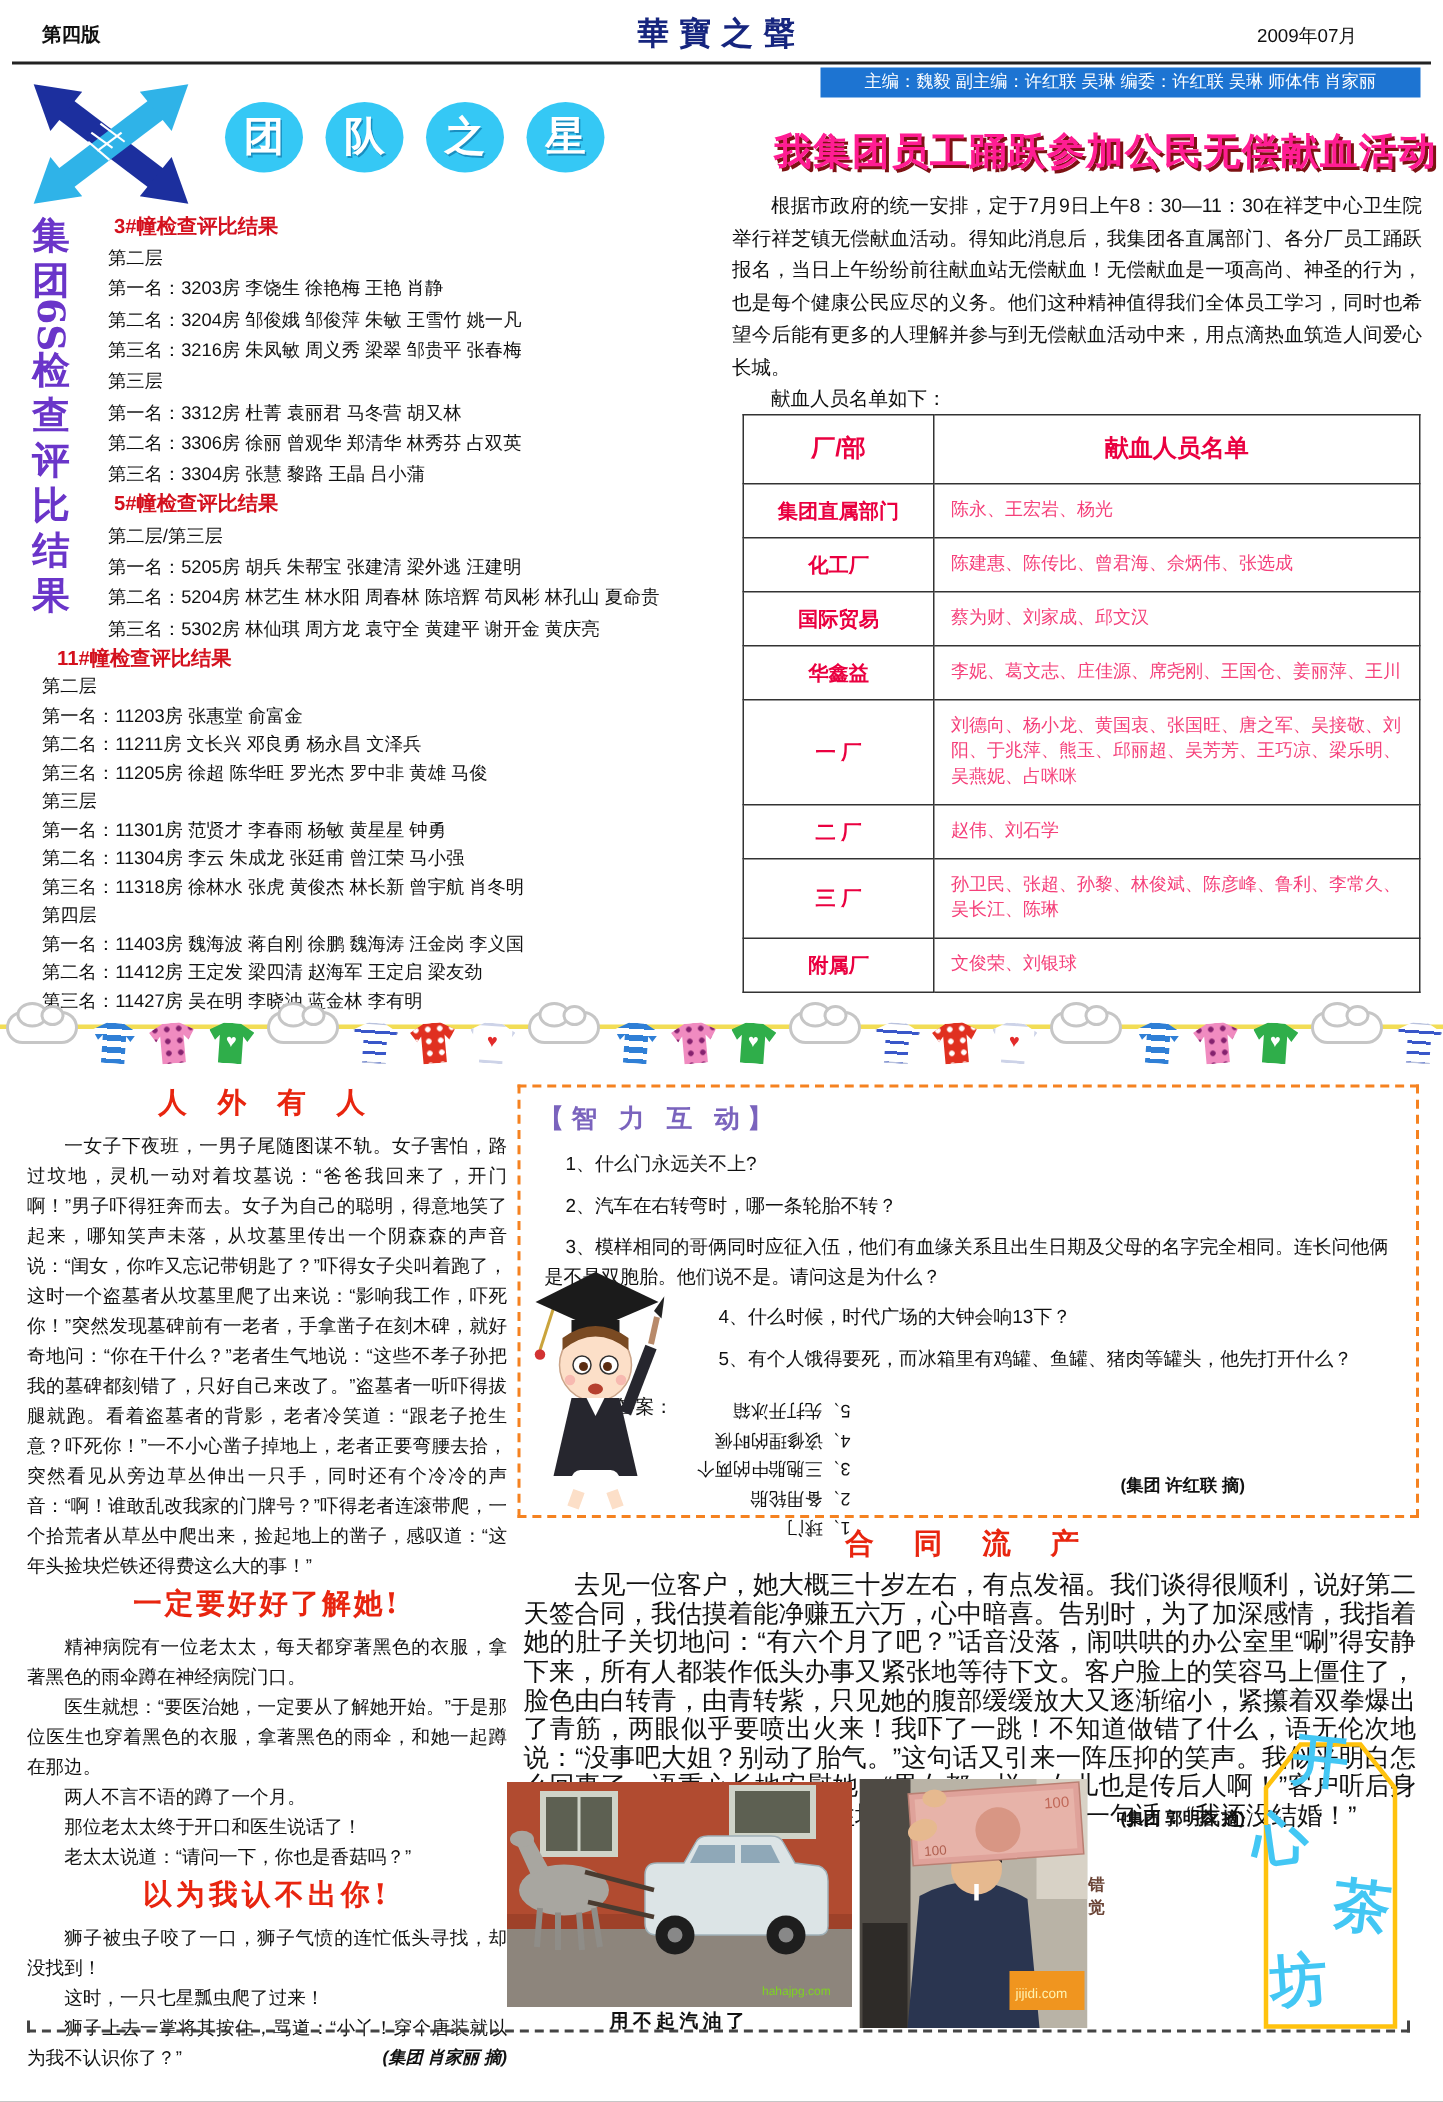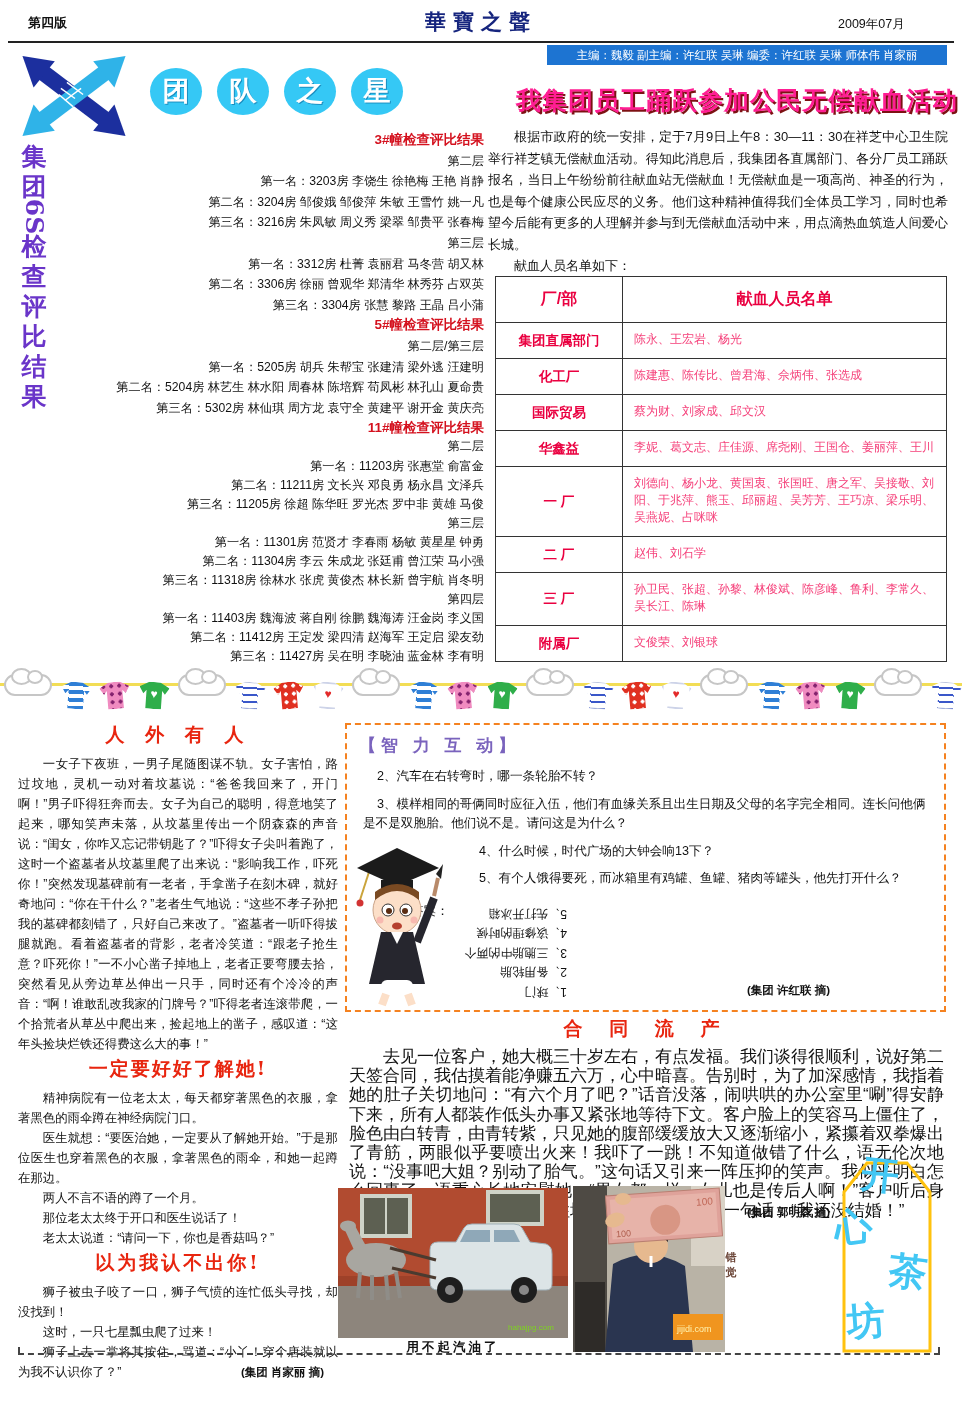--- a/index.html
+++ b/index.html
@@ -33,21 +33,21 @@
   .donation-table th{font-size:16px;font-weight:900;color:#ea0040;padding:12px 4px;text-align:center;}
   .donation-table td.dept{width:122px;text-align:center;font-weight:900;color:#ea0040;
                           font-size:13.5px;padding:6px 2px;}
   .donation-table td.names{color:#f5407a;font-size:12px;line-height:17px;padding:9px 8px 9px 11px;text-align:left;font-family:Liberation Mono, monospace;}
 
   
   .sixs-vert{left:16px;top:143px;width:36px;text-align:center;}
   .sixs-vert span{display:block;height:27px;margin-bottom:3px;font-size:25px;line-height:27px;
                   font-weight:900;color:#6a35c9;font-family:"DejaVu Serif",serif;}
   .sixs-vert .rot{transform:rotate(90deg);}
-  .results{left:18px;top:130px;width:466px;font-size:12.2px;text-align:right;}
+  .results{left:18px;top:141px;width:466px;font-size:12.2px;}
   .results .sec-h{font-weight:900;color:#d4111e;font-size:13.5px;}
   .results .row{line-height:20.6px;white-space:nowrap;}
   .results .sec3 .row{line-height:19.1px;}
   .ml58{margin-left:58px;} .ml54{margin-left:54px;} .ml20{margin-left:20px;} .ml10{margin-left:10px;}
 
   
   .clothesline{left:0;top:666px;width:962px;height:52px;overflow:hidden;}
   .cl-line{position:absolute;left:0;right:0;top:17px;height:3px;background:#f2dd55;}
   .cl-row{position:absolute;left:4px;top:6px;width:980px;display:flex;align-items:flex-start;gap:9px;}
   .cloud{width:44px;height:18px;background:#fff;border:2px solid #c6c6c6;border-radius:12px;
@@ -272,25 +272,26 @@
     <div class="jtitle" style="letter-spacing:2px;">一定要好好了解她!</div>
     <p>精神病院有一位老太太，每天都穿著黑色的衣服，拿著黑色的雨伞蹲在神经病院门口。</p>
     <p>医生就想：“要医治她，一定要从了解她开始。”于是那位医生也穿着黑色的衣服，拿著黑色的雨伞，和她一起蹲在那边。</p>
     <p>两人不言不语的蹲了一个月。</p>
     <p>那位老太太终于开口和医生说话了！</p>
     <p>老太太说道：“请问一下，你也是香菇吗？”</p>
     <div class="jtitle" style="letter-spacing:3px;">以为我认不出你!</div>
     <p>狮子被虫子咬了一口，狮子气愤的连忙低头寻找，却没找到！</p>
     <p>这时，一只七星瓢虫爬了过来！</p>
     <p><span>狮子上去一掌将其按住，骂道：“小丫！穿个唐装就以为我不认识你了？”</span>
-      <span class="attr" style="float:right;margin-right:14px;">(集团 肖家丽 摘)</span></p>
+      <span class="attr" style="float:right;font-style:italic;">(集团 肖家丽 摘)</span></p>
   </div>
 
   <div class="abs quiz-box">
     <div class="quiz-title">【智 力 互 动】</div>
+    <p class="q">1、什么门永远关不上?</p>
     <p class="q">2、汽车在右转弯时，哪一条轮胎不转？</p>
     <p class="q">3、模样相同的哥俩同时应征入伍，他们有血缘关系且出生日期及父母的名字完全相同。连长问他俩是不是双胞胎。他们说不是。请问这是为什么？</p>
     <p class="q indent">4、什么时候，时代广场的大钟会响13下？</p>
     <p class="q indent">5、有个人饿得要死，而冰箱里有鸡罐、鱼罐、猪肉等罐头，他先打开什么？</p>
     <div class="answers">
       <div class="ans-label">答案：</div>
       <div class="ans-col">
         <span>5、先打开冰箱</span>
         <span>4、该修理的时候</span>
         <span>3、三胞胎中的两个</span>

